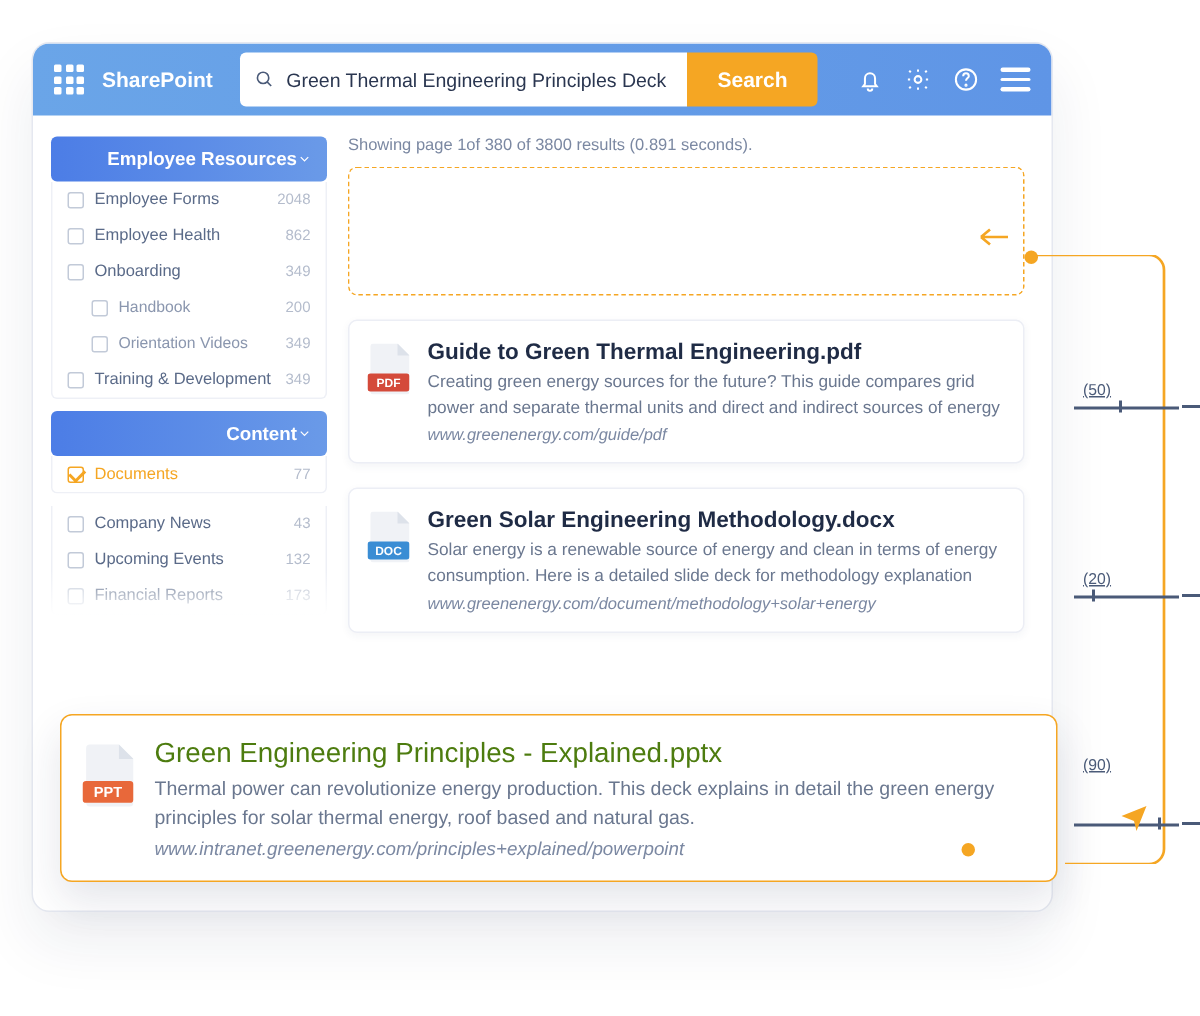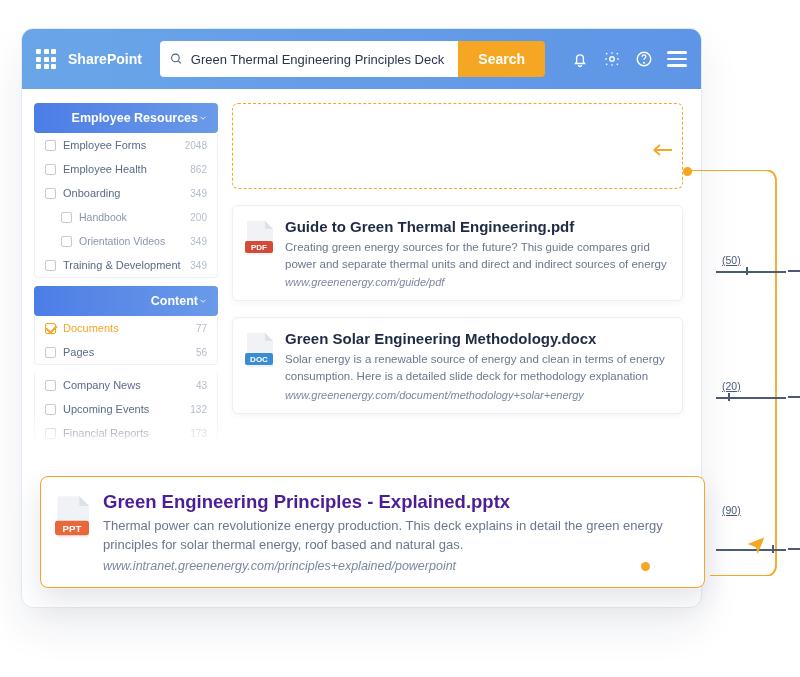--- a/index.html
+++ b/index.html
@@ -1,18 +1,18 @@
 <!DOCTYPE html>
 <html><head>
 <meta charset="utf-8">
 <style>
   * { box-sizing: border-box; margin: 0; padding: 0; }
   body { font-family: -apple-system, "Segoe UI", Arial, sans-serif; background: #fff; width: 800px; height: 677px; position: relative; }
   .window { position: absolute; left: 21px; top: 28px; width: 681px; height: 580px; border: 1px solid #e5e8f0; border-radius: 12px; overflow: hidden; box-shadow: 0 20px 40px rgba(30,40,80,.08); background: #fff; }
-  .header { height: 60px; background: linear-gradient(90deg,#6aa5e8,#5f95e6); display: flex; align-items: center; padding: 0 14px; gap: 12px; }
+  .header { height: 48px; background: linear-gradient(90deg,#6aa5e8,#5f95e6); display: flex; align-items: center; padding: 0 14px; gap: 12px; }
   .apps-icon { width: 20px; height: 20px; display: grid; grid-template-columns: repeat(3,5px); grid-template-rows: repeat(3,5px); gap: 2.5px; cursor: pointer; }
   .apps-icon span { background: #fff; border-radius: 1px; }
   .brand { color: #fff; font-weight: 600; font-size: 14px; margin-right: 6px; }
   .search-wrap { flex: 1; display: flex; height: 36px; }
   .search-box { flex: 1; background: #fff; border-radius: 4px 0 0 4px; display: flex; align-items: center; padding: 0 10px; gap: 8px; }
   .search-box input { border: none; outline: none; width: 100%; font-size: 13px; color: #2a3650; }
   .mag { width: 14px; height: 14px; stroke: #4a5a78; fill: none; stroke-width: 2; }
   .search-btn { background: #f5a623; color: #fff; border: none; padding: 0 20px; font-size: 14px; font-weight: 600; border-radius: 0 4px 4px 0; cursor: pointer; }
   .hicons { display: flex; gap: 14px; margin-left: 14px; align-items: center; }
   .hicon { width: 18px; height: 18px; stroke: #fff; fill: none; stroke-width: 1.8; cursor: pointer; }
@@ -39,21 +39,21 @@
   .status { font-size: 11px; color: #7b88a2; margin-bottom: 8px; }
   .placeholder { border: 1.8px dashed #f5a623; border-radius: 6px; height: 86px; margin-bottom: 16px; position: relative; }
   .ph-arrow { position: absolute; right: 10px; top: 40px; stroke: #f5a623; fill: #f5a623; }
   .card { border: 1px solid #eceef5; border-radius: 6px; padding: 12px 14px 12px 12px; display: flex; gap: 12px; margin-bottom: 16px; background: #fff; box-shadow: 0 2px 6px rgba(40,50,90,.05); }
   .file-ico { width: 28px; height: 34px; flex-shrink: 0; margin-top: 3px; }
   .card h3 { font-size: 15px; font-weight: 700; color: #1f2b45; margin-bottom: 4px; }
   .desc { font-size: 11.5px; color: #6a778f; line-height: 1.45; margin-bottom: 4px; }
   .url { font-size: 11px; font-style: italic; color: #7b88a2; }
 
   .promoted { position: absolute; left: 40px; top: 476px; width: 665px; border: 1.8px solid #f5a623; border-radius: 8px; background: #fff; padding: 14px 18px 14px 14px; display: flex; gap: 14px; box-shadow: 0 12px 28px rgba(30,40,80,.12); }
-  .promoted h3 { font-size: 18.5px; font-weight: 700; color: #4c1d95; margin-bottom: 4px; }
+  .promoted h3 { font-size: 18.5px; font-weight: 400; color: #4d7c0f; margin-bottom: 4px; }
   .promoted .desc { font-size: 13px; line-height: 1.45; }
   .promoted .url { font-size: 12.5px; }
   .promoted .file-ico { width: 34px; height: 42px; margin-top: 5px; }
   .dot { width: 9px; height: 9px; border-radius: 50%; background: #f5a623; position: absolute; }
 
   .ann-line { position: absolute; background: #4a5a78; }
   .ann-lbl { position: absolute; font-size: 10.5px; color: #4a5a78; text-decoration: underline; }
   .ann-tick { position: absolute; width: 2px; height: 8px; background: #4a5a78; }
   .ann-dash { position: absolute; border-top: 2px solid #4a5a78; width: 18px; }
   .ann-svg { position: absolute; stroke: #f5a623; fill: none; stroke-width: 1.8; }
@@ -156,25 +156,20 @@
             <svg class="chev" viewBox="0 0 24 24">
               <polyline points="6 9 12 15 18 9"></polyline>
             </svg>
           </div>
         <div class="facet-list">
           <div class="fitem sel">
               <span class="chk"></span>
               <span>Documents</span>
               <span class="cnt">77</span>
             </div>
-          <div class="fitem">
-              <span class="chk"></span>
-              <span>Pages</span>
-              <span class="cnt">56</span>
-            </div>
         </div>
       </div>
       <div class="facet fade">
         <div class="facet-list">
           <div class="fitem">
               <span class="chk"></span>
               <span>Company News</span>
               <span class="cnt">43</span>
             </div>
           <div class="fitem">
@@ -185,20 +180,21 @@
           <div class="fitem">
               <span class="chk"></span>
               <span>Financial Reports</span>
               <span class="cnt">173</span>
             </div>
         </div>
       </div>
     </div>
 
     <div class="main">
+      <div class="status">Showing page 1of 380 of 3800 results (0.891 seconds).</div>
       <div class="placeholder">
         <svg class="ph-arrow" width="20" height="12" viewBox="0 0 20 12">
             <path d="M20 6H2M2 6l6-5M2 6l6 5" stroke="#f5a623" stroke-width="1.8" fill="none"></path>
           </svg>
       </div>
 
       <div class="card">
         <svg class="file-ico" viewBox="0 0 28 34">
             <path d="M4 0h16l8 8v24a2 2 0 01-2 2H4a2 2 0 01-2-2V2a2 2 0 012-2z" fill="#f0f2f6"></path>
             <path d="M20 0v8h8z" fill="#dde2ea"></path>

